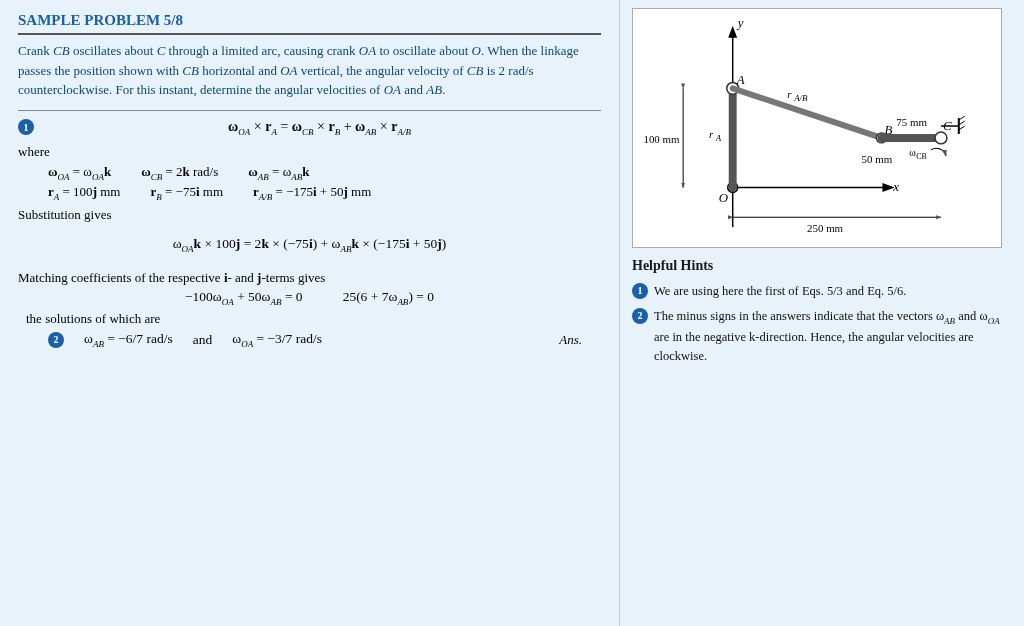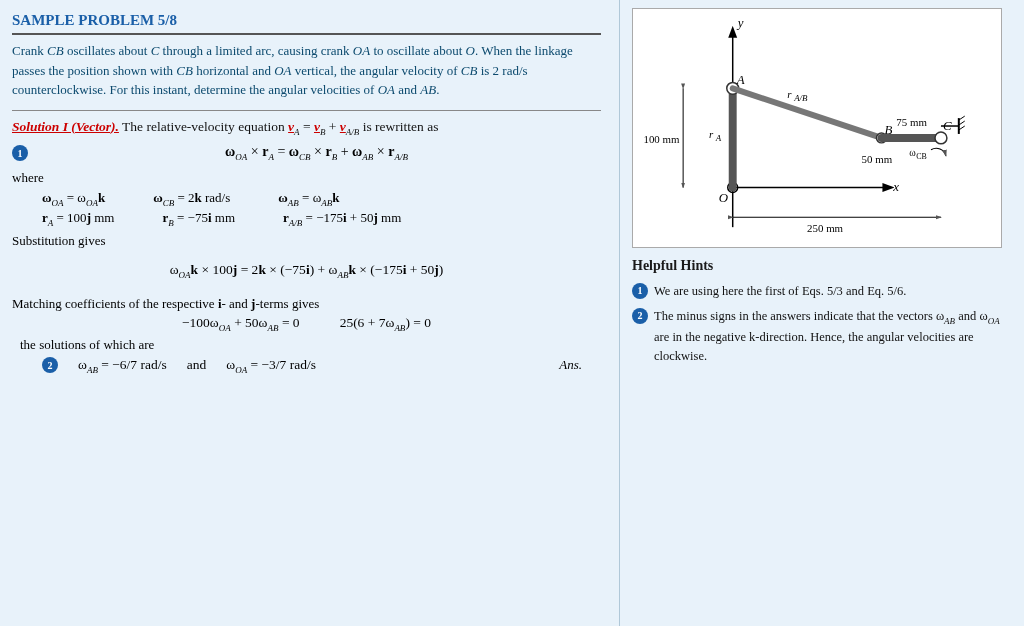--- a/index.html
+++ b/index.html
@@ -9,21 +9,21 @@
       background: #d6e8f5;
       width: 1024px;
       height: 626px;
       overflow: hidden;
       display: flex;
     }
 
     .left-panel {
       width: 620px;
       background: #e8f2fa;
-      padding: 12px 18px 12px 12px;
+      padding: 12px 18px 12px 18px;
       overflow: hidden;
       border-right: 1px solid #b0c8d8;
     }
 
     .right-panel {
       width: 404px;
       background: #e8f2fa;
       padding: 8px 12px;
       overflow: hidden;
     }
@@ -111,21 +111,21 @@
     .vars-grid {
       display: flex;
       flex-direction: column;
       gap: 2px;
       margin: 4px 0 6px 30px;
       font-size: 13px;
     }
 
     .vars-row {
       display: flex;
-      gap: 48px;
+      gap: 30px;
       align-items: center;
     }
 
     .subst-text {
       font-size: 13px;
       margin: 4px 0 2px 0;
     }
 
     .subst-eq {
       text-align: center;
@@ -227,23 +227,20 @@
 
 <div class="left-panel">
   <div class="sample-title">SAMPLE PROBLEM 5/8</div>
 
   <p class="problem-text">
     Crank <em>CB</em> oscillates about <em>C</em> through a limited arc, causing crank <em>OA</em> to oscillate about <em>O</em>. When the linkage passes the position shown with <em>CB</em> horizontal and <em>OA</em> vertical, the angular velocity of <em>CB</em> is 2 rad/s counterclockwise. For this instant, determine the angular velocities of <em>OA</em> and <em>AB</em>.
   </p>
 
   <hr class="divider">
 
-  <p class="solution-title">
-    <strong>Solution I (Vector).</strong> The relative-velocity equation <strong>v</strong><sub><em>A</em></sub> = <strong>v</strong><sub><em>B</em></sub> + <strong>v</strong><sub><em>A/B</em></sub> is rewritten as
-  </p>
 
   <div class="equation-block" style="position:relative; margin-left:20px;">
     <span class="circle-num">1</span>
     <span>
       <strong>ω</strong><sub><em>OA</em></sub> × <strong>r</strong><sub><em>A</em></sub> = <strong>ω</strong><sub><em>CB</em></sub> × <strong>r</strong><sub><em>B</em></sub> + <strong>ω</strong><sub><em>AB</em></sub> × <strong>r</strong><sub><em>A/B</em></sub>
     </span>
   </div>
 
   <p class="where-text">where</p>
 

